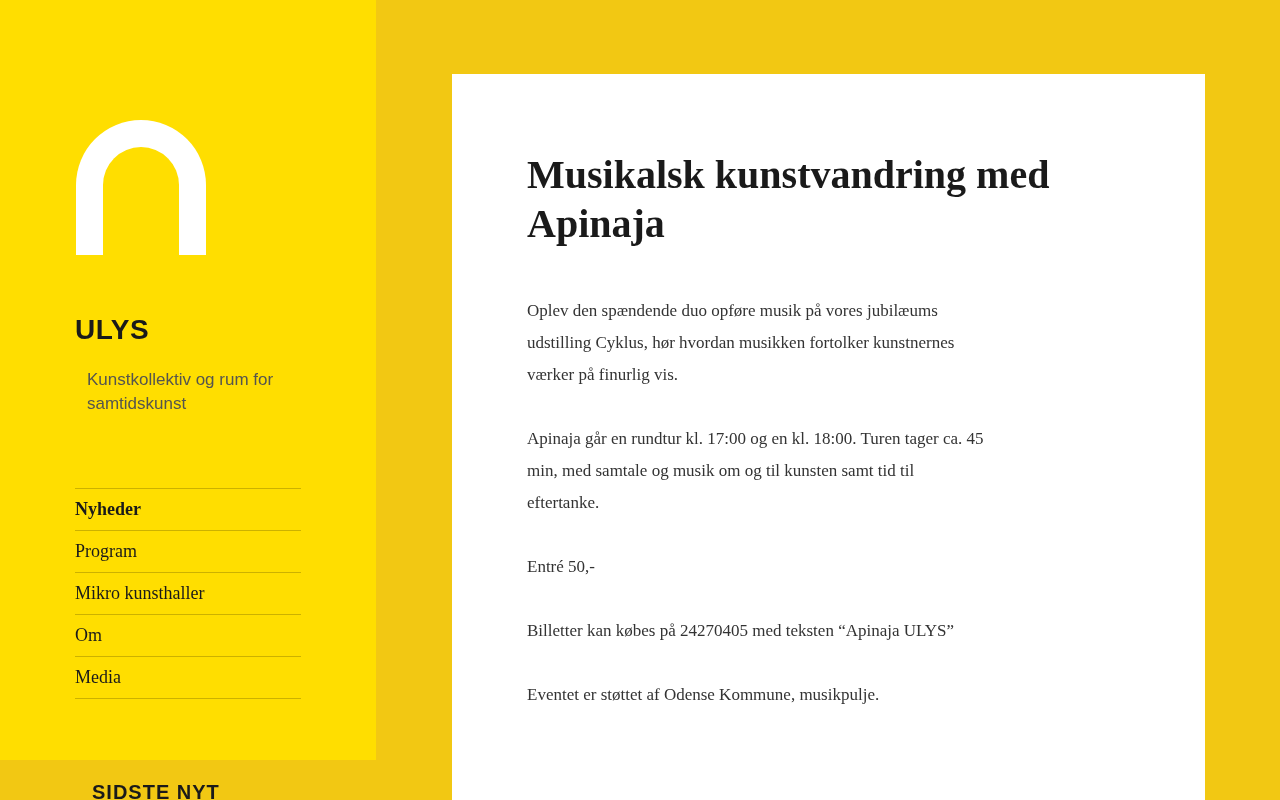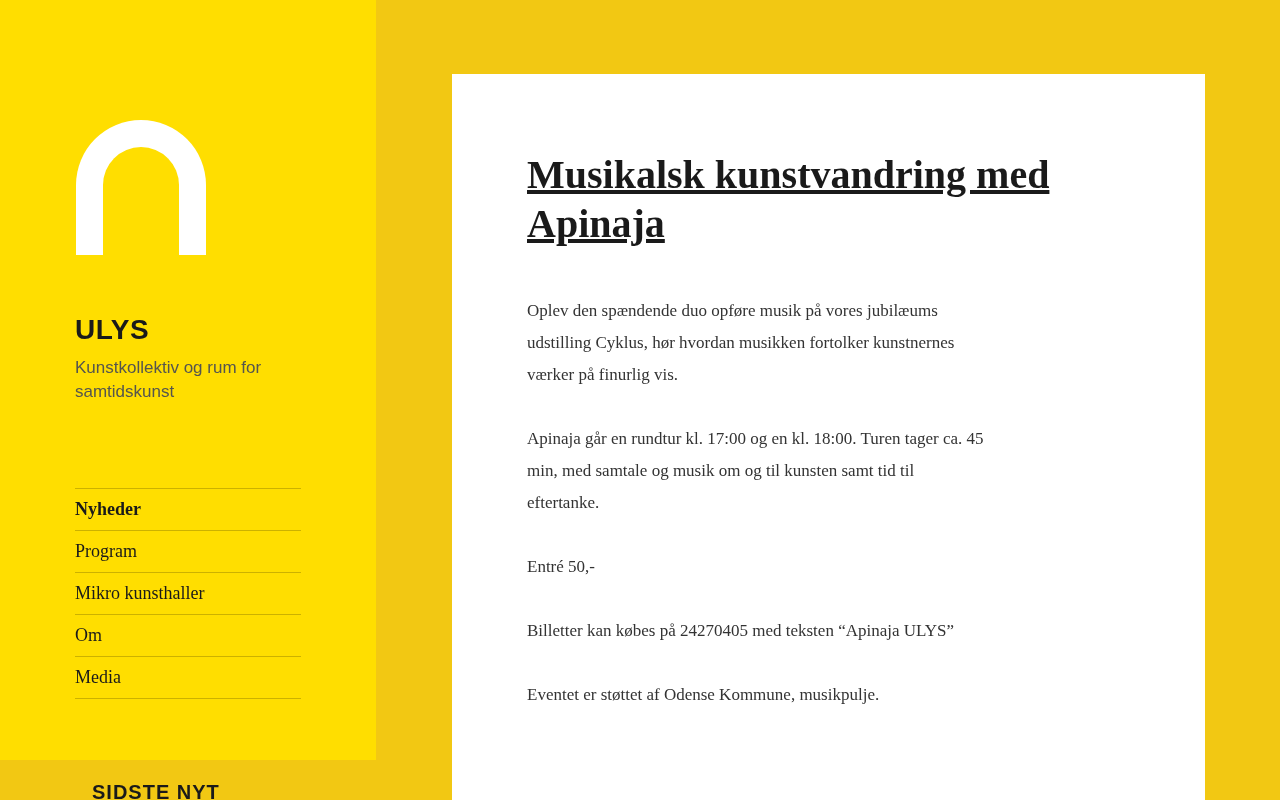--- a/index.html
+++ b/index.html
@@ -35,21 +35,21 @@
   }
   .site-title{
     position:absolute;left:75px;top:316px;margin:0;
     font-family:"Liberation Sans",sans-serif;
     font-weight:bold;font-size:28px;line-height:1;
     color:var(--heading-text);
     text-decoration:none;
     letter-spacing:0.5px;
   }
   .site-desc{
-    position:absolute;left:75px;top:356px;margin:0;width:230px;
+    position:absolute;left:75px;top:356px;margin:12px;width:230px;
     font-family:"Liberation Sans",sans-serif;
     font-size:17px;line-height:24px;
     color:var(--muted-text);
     white-space:pre-line;
   }
   .nav{
     position:absolute;left:75px;top:479px;width:226px;
     border-top:1px solid var(--nav-divider);
     margin-top:9px;
   }
@@ -83,21 +83,20 @@
     overflow:hidden;
   }
   .entry-title{
     margin:0;
     padding:76px 75px 0 75px;
     font-family:"Liberation Serif",serif;
     font-weight:bold;
     font-size:40px;line-height:49px;
     color:var(--heading-text);
     white-space:pre-line;
-    text-decoration:underline;
   }
   .entry-content{
     padding:15px 78px 60px 75px;
   }
   .entry-content p{
     margin:32px 0 0 0;
     font-size:17px;line-height:32px;
     color:var(--body-text);
     white-space:pre-line;
   }

